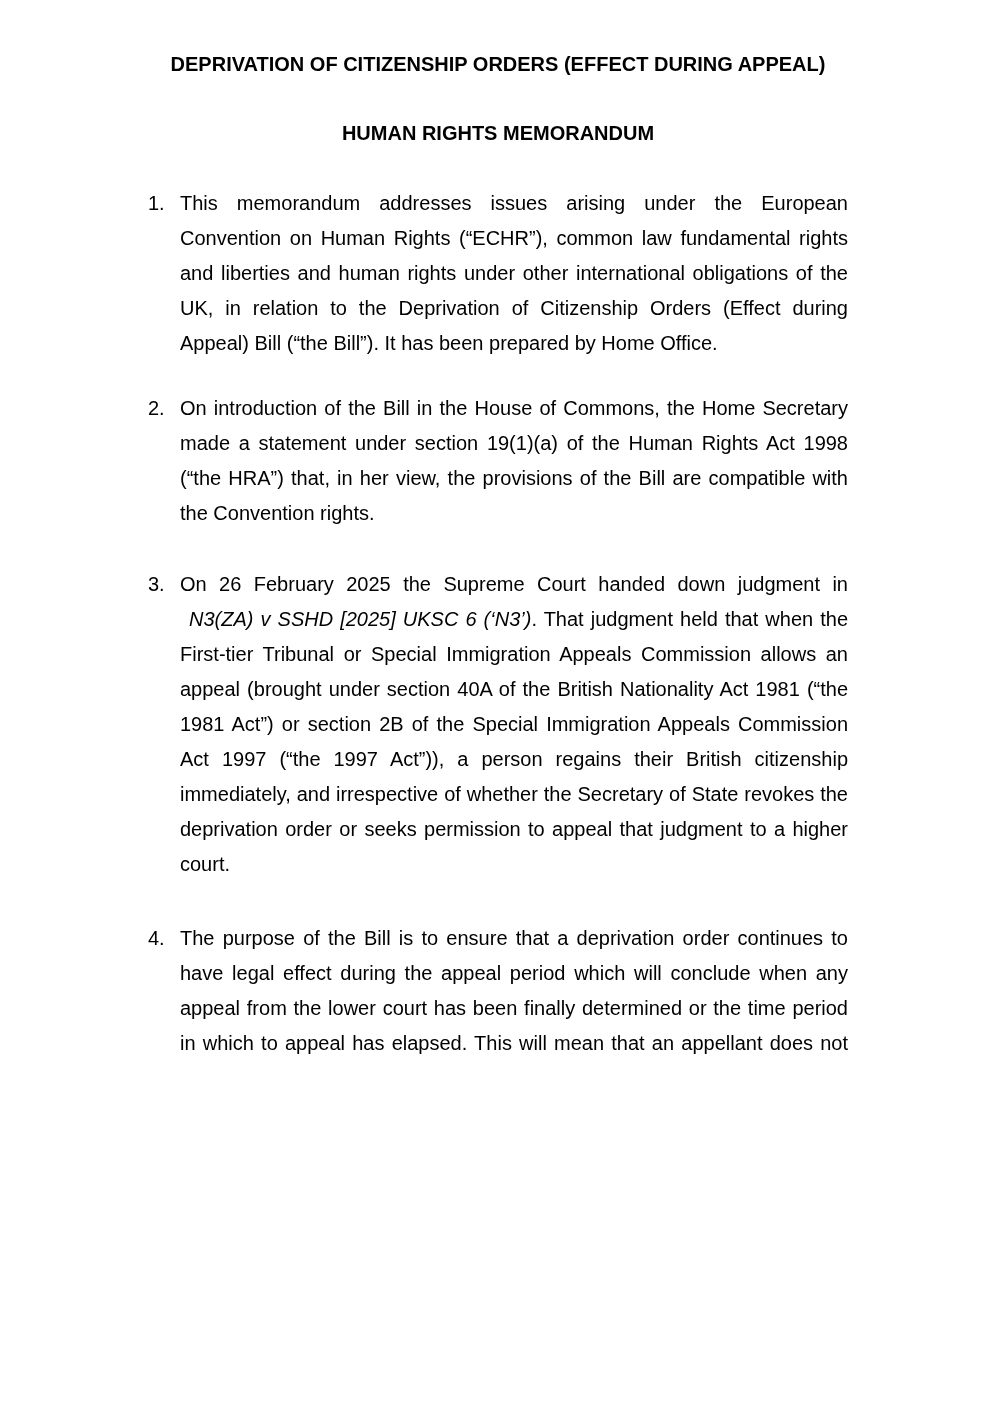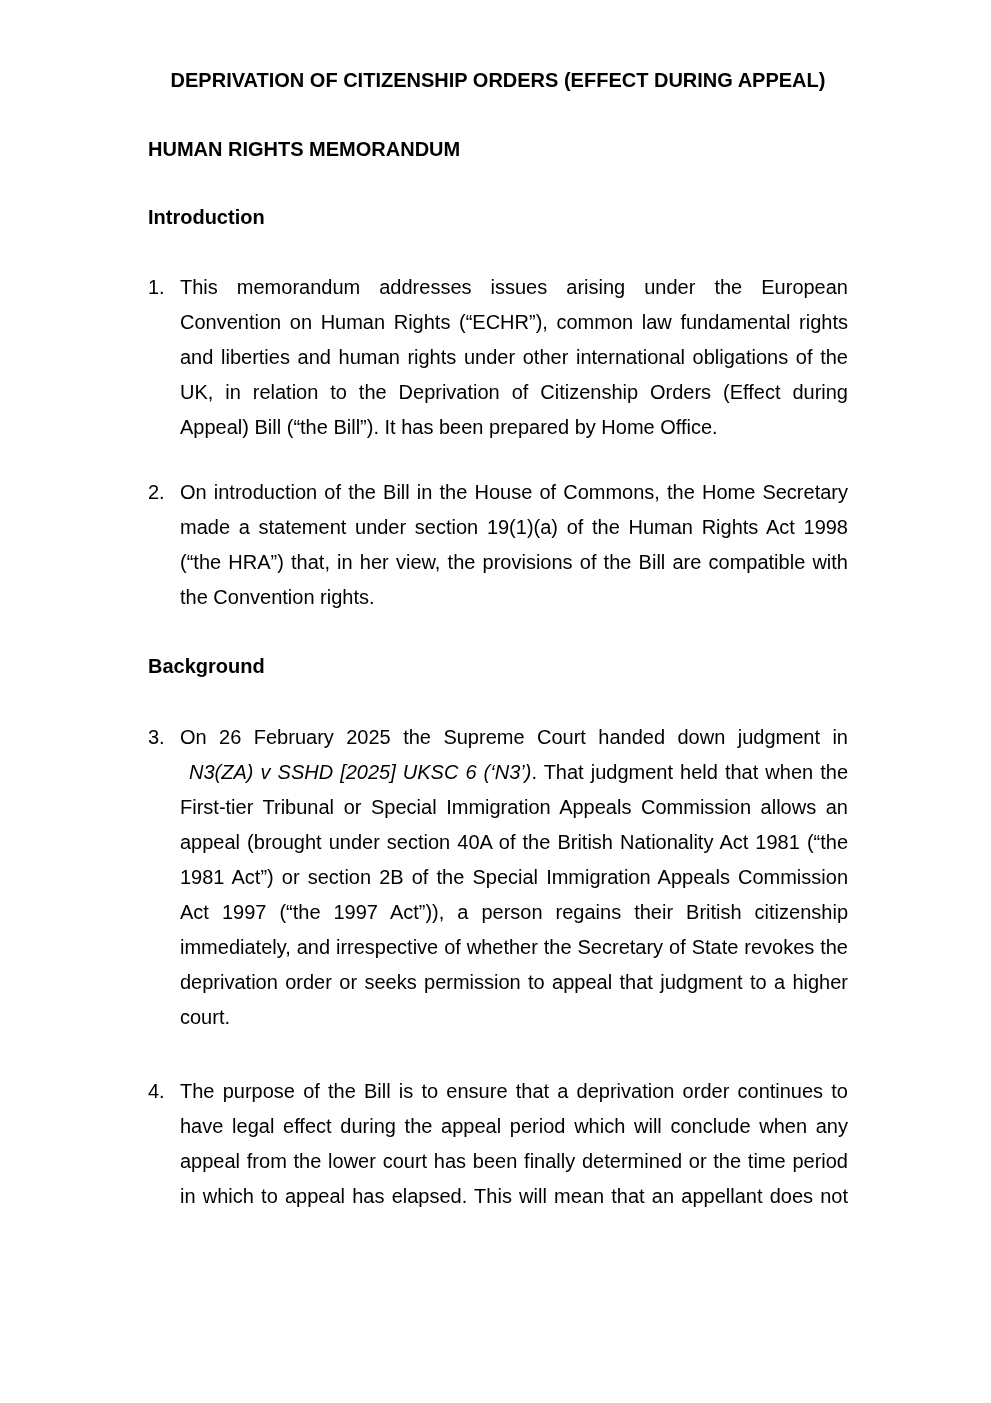--- a/index.html
+++ b/index.html
@@ -11,28 +11,29 @@
   .page {
     position: relative;
     width: 991px;
     height: 1403px;
     background: #ffffff;
     color: #000000;
     font-family: "Liberation Sans", "DejaVu Sans", sans-serif;
     font-size: 20px;
     line-height: 35px;
     box-sizing: border-box;
-    padding: 63px 143px 0 148px;
+    padding: 47px 143px 0 148px;
     overflow: hidden;
   }
   .doc-title {
     text-align: center;
     font-weight: bold;
   }
   .memo-subtitle {
+    text-align: center;
     font-weight: bold;
     margin-top: 34px;
   }
   .section-heading {
     font-weight: bold;
   }
   .heading-intro { margin-top: 33px; }
   .heading-background { margin-top: 34px; }
   .para {
     display: flex;
@@ -58,33 +59,31 @@
 <body>
 
 <div class="page">
 
   <div class="doc-title">
     <div>DEPRIVATION OF CITIZENSHIP ORDERS (EFFECT DURING APPEAL)</div>
   </div>
 
   <div class="memo-subtitle">HUMAN RIGHTS MEMORANDUM</div>
 
-  <div class="section-heading heading-intro">Introduction</div>
 
   <div class="para para-1">
     <span class="num">1.</span>
     <div class="ptext">This memorandum addresses issues arising under the European Convention on Human Rights (“ECHR”), common law fundamental rights and liberties and human rights under other international obligations of the UK, in relation to the Deprivation of Citizenship Orders (Effect during Appeal) Bill (“the Bill”). It has been prepared by Home Office.</div>
   </div>
 
   <div class="para para-2">
     <span class="num">2.</span>
     <div class="ptext">On introduction of the Bill in the House of Commons, the Home Secretary made a statement under section 19(1)(a) of the Human Rights Act 1998 (“the HRA”) that, in her view, the provisions of the Bill are compatible with the Convention rights.</div>
   </div>
 
-  <div class="section-heading heading-background">Background</div>
 
   <div class="para para-3">
     <span class="num">3.</span>
     <div class="ptext"><span>On 26 February 2025 the Supreme Court handed down judgment in </span><em>N3(ZA) v SSHD [2025] UKSC 6 (‘N3’)</em><span>. That judgment held that when the First-tier Tribunal or Special Immigration Appeals Commission allows an appeal (brought under section 40A of the British Nationality Act 1981 (“the 1981 Act”) or section 2B of the Special Immigration Appeals Commission Act 1997 (“the 1997 Act”)), a person regains their British citizenship immediately, and irrespective of whether the Secretary of State revokes the deprivation order or seeks permission to appeal that judgment to a higher court.</span></div>
   </div>
 
   <div class="para para-4">
     <span class="num">4.</span>
     <div class="ptext">The purpose of the Bill is to ensure that a deprivation order continues to have legal effect during the appeal period which will conclude when any appeal from the lower court has been finally determined or the time period in which to appeal has elapsed. This will mean that an appellant does not</div>
   </div>

